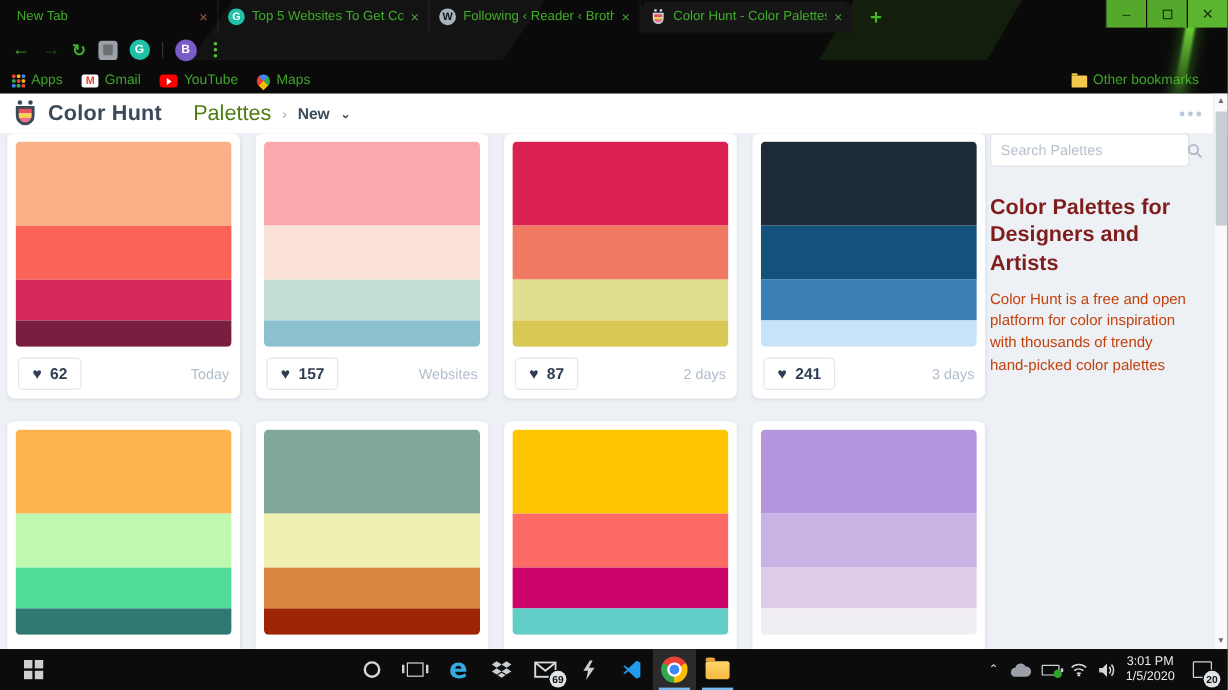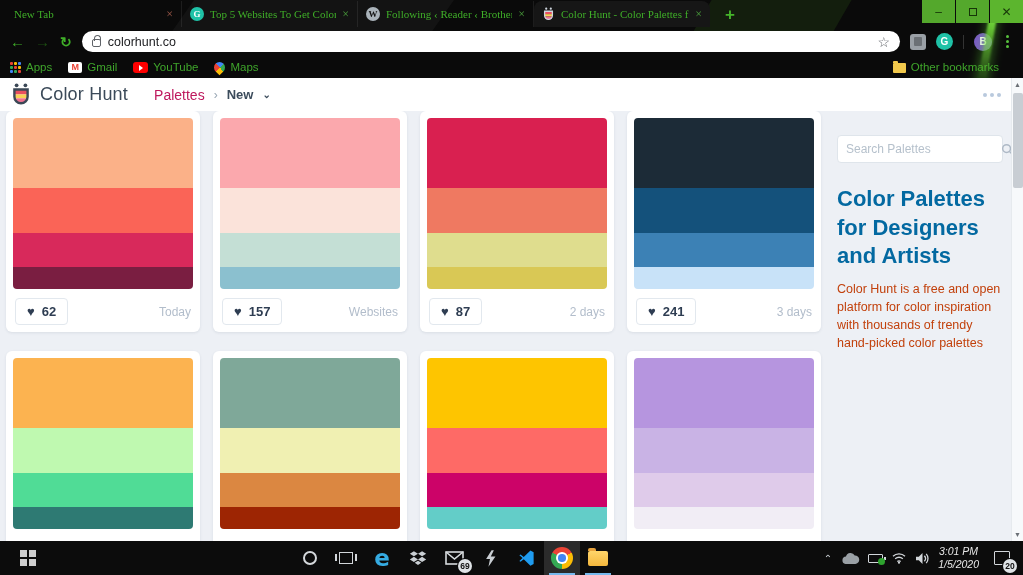--- a/index.html
+++ b/index.html
@@ -6,21 +6,21 @@
   body { font-family:"Liberation Sans", sans-serif; width:1023px; height:575px; overflow:hidden; background:#000; }
   .screen { position:relative; width:1023px; height:575px; overflow:hidden; }
 
   
   .chrome-top { position:relative; height:78px; background:#0a0a0a; overflow:hidden; }
   .tab-art1 { position:absolute; left:180px; top:-10px; width:260px; height:60px; background:rgba(255,255,255,0.04); transform:skewX(-35deg); }
   .tab-art2 { position:absolute; left:700px; top:-10px; width:140px; height:60px; background:rgba(60,120,30,0.18); transform:skewX(-30deg); }
   .green-streak { position:absolute; top:18px; right:32px; width:8px; height:66px; background:linear-gradient(to bottom, rgba(120,230,60,0.95), rgba(70,170,35,0.25)); transform:rotate(10deg); filter:blur(1px); box-shadow:0 0 10px 3px rgba(90,200,50,0.35); z-index:5; }
 
   .tabbar { position:relative; height:27px; display:flex; align-items:flex-end; padding-left:6px; z-index:2; }
-  .tab { display:flex; align-items:center; gap:6px; width:176px; height:26px; padding:0 8px; border-right:1px solid rgba(255,255,255,0.08); overflow:hidden; cursor:pointer;font-family:Liberation Serif, serif; }
+  .tab { display:flex; align-items:center; gap:6px; width:176px; height:26px; padding:0 8px; border-right:1px solid rgba(255,255,255,0.08); overflow:hidden; cursor:pointer; }
   .tab.active { background:#161616; border-radius:8px 8px 0 0; border-right:none; }
   .tab-title { flex:1; font-size:11px; color:#3fae28; white-space:nowrap; overflow:hidden; }
   .tab-close { font-size:12px; color:#4a9e3c; flex:0 0 auto; cursor:pointer; }
   .tab-close.reddish { color:#a05a4a; }
   .favicon { flex:0 0 auto; width:14px; height:14px; border-radius:50%; display:flex; align-items:center; justify-content:center; font-size:9px; font-weight:bold; color:#fff; }
   .fav-grammarly { background:#1fc2a7; }
   .fav-wordpress { background:#aab3ba; color:#111; }
   .newtab-btn { width:24px; height:24px; margin-left:8px; display:flex; align-items:center; justify-content:center; color:#45b52a; font-size:17px; font-weight:bold; cursor:pointer; }
   .win-controls { position:absolute; top:0; right:0; display:flex; z-index:6; }
   .win-btn { width:34px; height:23px; background:#54a82c; display:flex; align-items:center; justify-content:center; color:#163508; font-size:12px; border-left:1px solid #0a0a0a; cursor:pointer; }
@@ -54,47 +54,47 @@
   .yt-ic { width:15px; height:11px; background:#f00; border-radius:3px; display:flex; align-items:center; justify-content:center; }
   .yt-ic i { width:0; height:0; border-left:4px solid #fff; border-top:3px solid transparent; border-bottom:3px solid transparent; }
   .maps-ic { width:11px; height:11px; border-radius:50% 50% 50% 0; transform:rotate(-45deg); background:conic-gradient(#4285f4 0 25%, #34a853 0 50%, #fbbc05 0 75%, #ea4335 0); }
   .bm-spacer { flex:1; }
   .folder-ic { width:13px; height:10px; background:#f2c94c; border-radius:1px; position:relative; }
   .folder-ic:before { content:""; position:absolute; top:-2px; left:0; width:5px; height:2px; background:#f2c94c; border-radius:1px 1px 0 0; }
 
   
   .page { position:relative; height:463px; background:#edf0f5; overflow:hidden; }
   .site-header { height:33px; background:#fff; display:flex; align-items:center; padding:0 22px 0 10px; }
-  .brand-name { font-size:18px; font-weight:normal; color:#3b4a59; margin-left:8px; letter-spacing:0.2px; }
+  .brand-name { font-size:18px; font-weight:bold; color:#3b4a59; margin-left:8px; letter-spacing:0.2px; }
   .site-nav { display:flex; align-items:center; gap:9px; margin-left:26px; }
-  .nav-palettes { font-size:14px; color:#be185d; cursor:pointer; }
+  .nav-palettes { font-size:18px; color:#4d7c0f; cursor:pointer; }
   .nav-chev { font-size:12px; color:#9aa8b5; }
   .nav-new { font-size:13px; font-weight:bold; color:#3c4c5c; cursor:pointer; }
   .nav-down { font-size:10px; color:#3c4c5c; font-weight:bold; }
   .header-dots { margin-left:auto; display:flex; gap:3px; cursor:pointer; }
   .header-dots i { width:4px; height:4px; border-radius:50%; background:#b9c9dd; }
 
   .content { position:absolute; top:33px; left:0; right:12px; bottom:0; display:flex; overflow:hidden; }
   .grid { width:815px; margin-left:6px; display:flex; flex-wrap:wrap; column-gap:13px; row-gap:19px; align-content:flex-start; }
   .card { width:194px; background:#fff; border-radius:6px; padding:7px; box-shadow:0 1px 3px rgba(40,60,90,0.10); }
   .palette { height:171px; border-radius:4px; overflow:hidden; display:flex; flex-direction:column; cursor:pointer; }
   .stripe { width:100%; }
   .s1 { height:41%; } .s2 { height:26%; } .s3 { height:20%; } .s4 { height:13%; }
   .card-footer { display:flex; align-items:center; justify-content:space-between; margin-top:9px; padding:0 2px; }
   .like-btn { display:flex; align-items:center; gap:7px; border:1px solid #e2e8ee; border-radius:4px; padding:5px 11px; background:#fff; cursor:pointer; }
   .heart { color:#2e3d52; font-size:13px; line-height:1; }
   .likes-count { font-size:13px; font-weight:bold; color:#2e3d52; }
   .palette-date { font-size:12px; color:#b2bdcb; }
 
-  .sidebar { width:166px; margin-left:16px; padding-top:24px; }
+  .sidebar { width:166px; margin-left:4px; }
   .search-box { height:28px; background:#fff; border:1px solid #dfe5eb; border-radius:4px; display:flex; align-items:center; padding:0 8px; }
   .search-box input { flex:1; border:none; outline:none; font-size:12px; color:#54606e; font-family:"Liberation Sans",sans-serif; }
   .search-box input::placeholder { color:#b6c1cc; }
   .search-glyph { width:13px; height:13px; flex:0 0 auto; }
-  .sb-heading { margin-top:22px; font-size:22px; font-weight:bold; color:#0369a1; line-height:1.3; }
+  .sb-heading { margin-top:22px; font-size:18px; font-weight:bold; color:#7f1d1d; line-height:1.3; }
   .sb-desc { margin-top:9px; font-size:12.5px; color:#c2410c; line-height:1.45; }
   .ad-card { margin-top:24px; background:#fff; border:1px solid #e4e9ef; border-radius:4px; padding:12px 8px 10px; }
   .slack-banner { width:146px; height:64px; margin:0 auto; background:#441d47; display:flex; align-items:center; justify-content:center; gap:6px; cursor:pointer; }
   .slack-word { color:#fff; font-size:19px; font-weight:bold; letter-spacing:-0.5px; }
   .ad-text { margin-top:10px; font-size:11px; color:#6d7c8c; text-align:center; line-height:1.45; }
   .ad-disclosure { margin-top:7px; font-size:8px; letter-spacing:0.8px; color:#a7b2bf; text-align:center; }
   .chrome-ball { border-radius:50%; background:conic-gradient(from -60deg, #ea4335 0 120deg, #fbbc05 0 240deg, #34a853 0 360deg); position:relative; }
   .chrome-ball:before { content:""; position:absolute; inset:22%; border-radius:50%; background:#fff; }
   .chrome-ball:after { content:""; position:absolute; inset:33%; border-radius:50%; background:#4285f4; }
   .cb-22 { width:22px; height:22px; }
@@ -116,21 +116,21 @@
   .cortana-ring { width:14px; height:14px; border:2px solid #d4d8db; border-radius:50%; }
   .taskview-ic { width:14px; height:12px; border:1.5px solid #d2d6da; position:relative; }
   .taskview-ic:before { content:""; position:absolute; left:-5px; top:1px; width:2px; height:7px; background:#d2d6da; }
   .taskview-ic:after { content:""; position:absolute; right:-5px; top:1px; width:2px; height:7px; background:#d2d6da; }
   .edge-e { font-size:23px; font-weight:bold; color:#35abe2; line-height:1; font-family:"DejaVu Sans",sans-serif; }
   .badge { position:absolute; right:0px; bottom:2px; min-width:14px; height:14px; border-radius:50%; background:#dfe3e6; color:#111; font-size:8.5px; font-weight:bold; display:flex; align-items:center; justify-content:center; box-shadow:0 0 0 1px #0c0c0c; }
   .folder-big { width:20px; height:15px; background:linear-gradient(#ffd56a,#f5b83d); border-radius:2px; position:relative; }
   .folder-big:before { content:""; position:absolute; top:-3px; left:0; width:8px; height:3px; background:#e8a33d; border-radius:2px 2px 0 0; }
   .tray { position:absolute; right:6px; top:0; height:34px; display:flex; align-items:center; gap:8px; }
   .tray-chev { color:#cfd4d8; font-size:10px; cursor:pointer; }
-  .clock { text-align:center; color:#e8e8e8; font-size:10.5px; line-height:1.25; cursor:pointer;font-style:italic; }
+  .clock { text-align:center; color:#e8e8e8; font-size:10.5px; line-height:1.25; cursor:pointer; }
   .battery-ic { width:15px; height:9px; border:1.5px solid #d2d6da; border-radius:1px; position:relative; }
   .battery-ic:before { content:""; position:absolute; right:-4px; top:2px; width:2px; height:3px; background:#d2d6da; }
   .battery-ic:after { content:""; position:absolute; right:-3px; bottom:-3px; width:7px; height:7px; border-radius:50%; background:#2ea32e; }
   .action-ic { position:relative; width:16px; height:14px; border:1.5px solid #d2d6da; border-radius:1px; cursor:pointer; }
 </style>
 </head>
 <body>
 
 <div class="screen">
 
@@ -179,25 +179,20 @@
       <div class="win-btn">
           <span class="win-restore"></span>
         </div>
       <div class="win-btn close">✕</div>
     </div>
 
     <div class="toolbar">
       <span class="nav-ic back-ic">←</span>
       <span class="nav-ic fwd-ic">→</span>
       <span class="nav-ic reload-ic">↻</span>
-      <div class="omnibox">
-        <span class="lock-ic"></span>
-        <span class="url-text">colorhunt.co</span>
-        <span class="star-ic">☆</span>
-      </div>
       <div class="ext-square">
           <span></span>
         </div>
       <div class="ext-grammarly">G</div>
       <div class="tb-sep"></div>
       <div class="avatar">B</div>
       <div class="menu-dots">
           <i></i>
           <i></i>
           <i></i>

